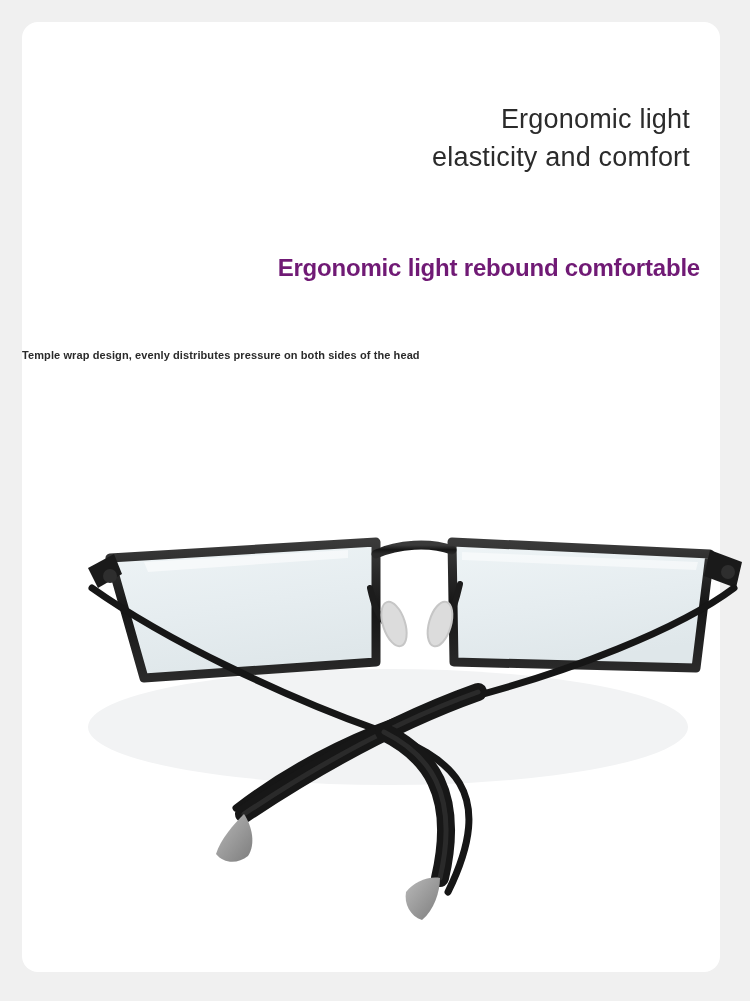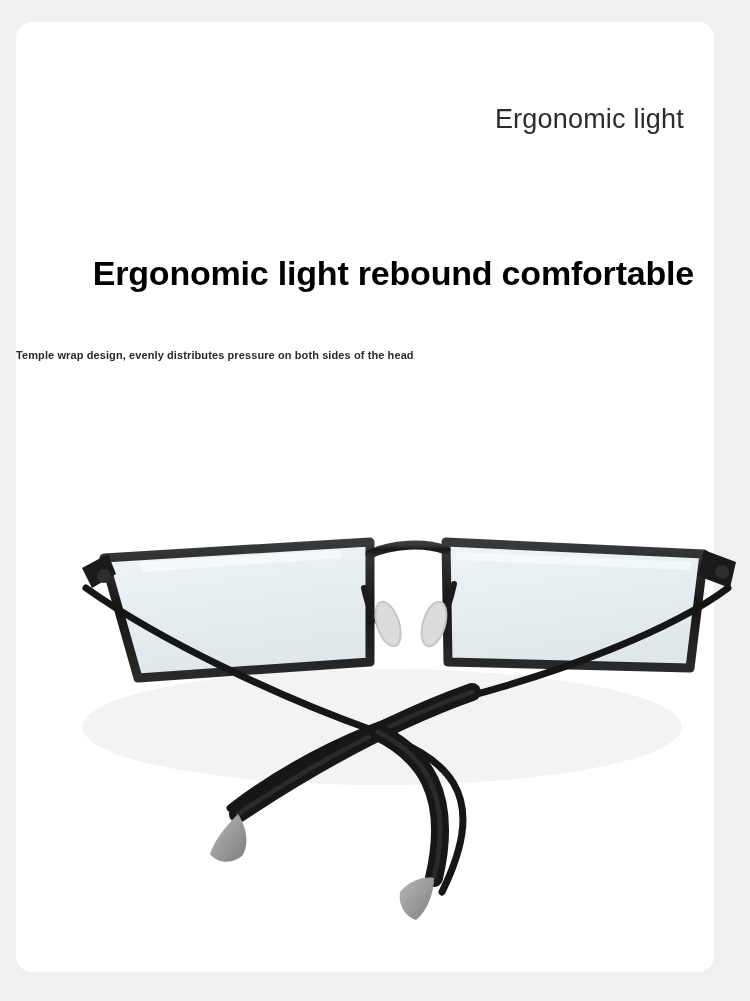--- a/index.html
+++ b/index.html
@@ -12,21 +12,21 @@
   }
   .page {
     position: relative;
     width: 750px;
     height: 1001px;
     background: #f0f0f0;
     overflow: hidden;
   }
   .card {
     position: absolute;
-    left: 16px;
+    left: 22px;
     top: 22px;
     width: 698px;
     height: 950px;
     background: #ffffff;
     border-radius: 16px;
   }
   .headline {
     position: absolute;
     right: 30px;
     top: 78px;
@@ -40,23 +40,23 @@
   }
   .headline .l2 {
     display: block;
   }
   .subhead {
     position: absolute;
     left: 0;
     right: 20px;
     top: 232px;
     text-align: right;
-    font-size: 34px;
+    font-size: 24px;
     font-weight: bold;
-    color: #000000;
+    color: #701a75;
     letter-spacing: -0.2px;
   }
   .caption {
     position: absolute;
     left: 0;
     right: 42px;
     top: 327px;
     font-size: 11px;
     font-weight: bold;
     color: #2a2a2a;
@@ -78,20 +78,21 @@
   }
 </style>
 </head>
 <body>
 
 <div class="page">
   <div class="card">
 
     <div class="headline">
       <span>Ergonomic light</span>
+      <span class="l2">elasticity and comfort</span>
     </div>
 
     <div class="subhead">Ergonomic light rebound comfortable</div>
 
     <div class="caption">Temple wrap design, evenly distributes pressure on both sides of the head</div>
 
     <div class="photo">
       <svg viewBox="0 0 698 470" xmlns="http://www.w3.org/2000/svg" aria-hidden="true">
         <defs>
           <linearGradient id="lensGrad" x1="0" y1="0" x2="0.3" y2="1">

